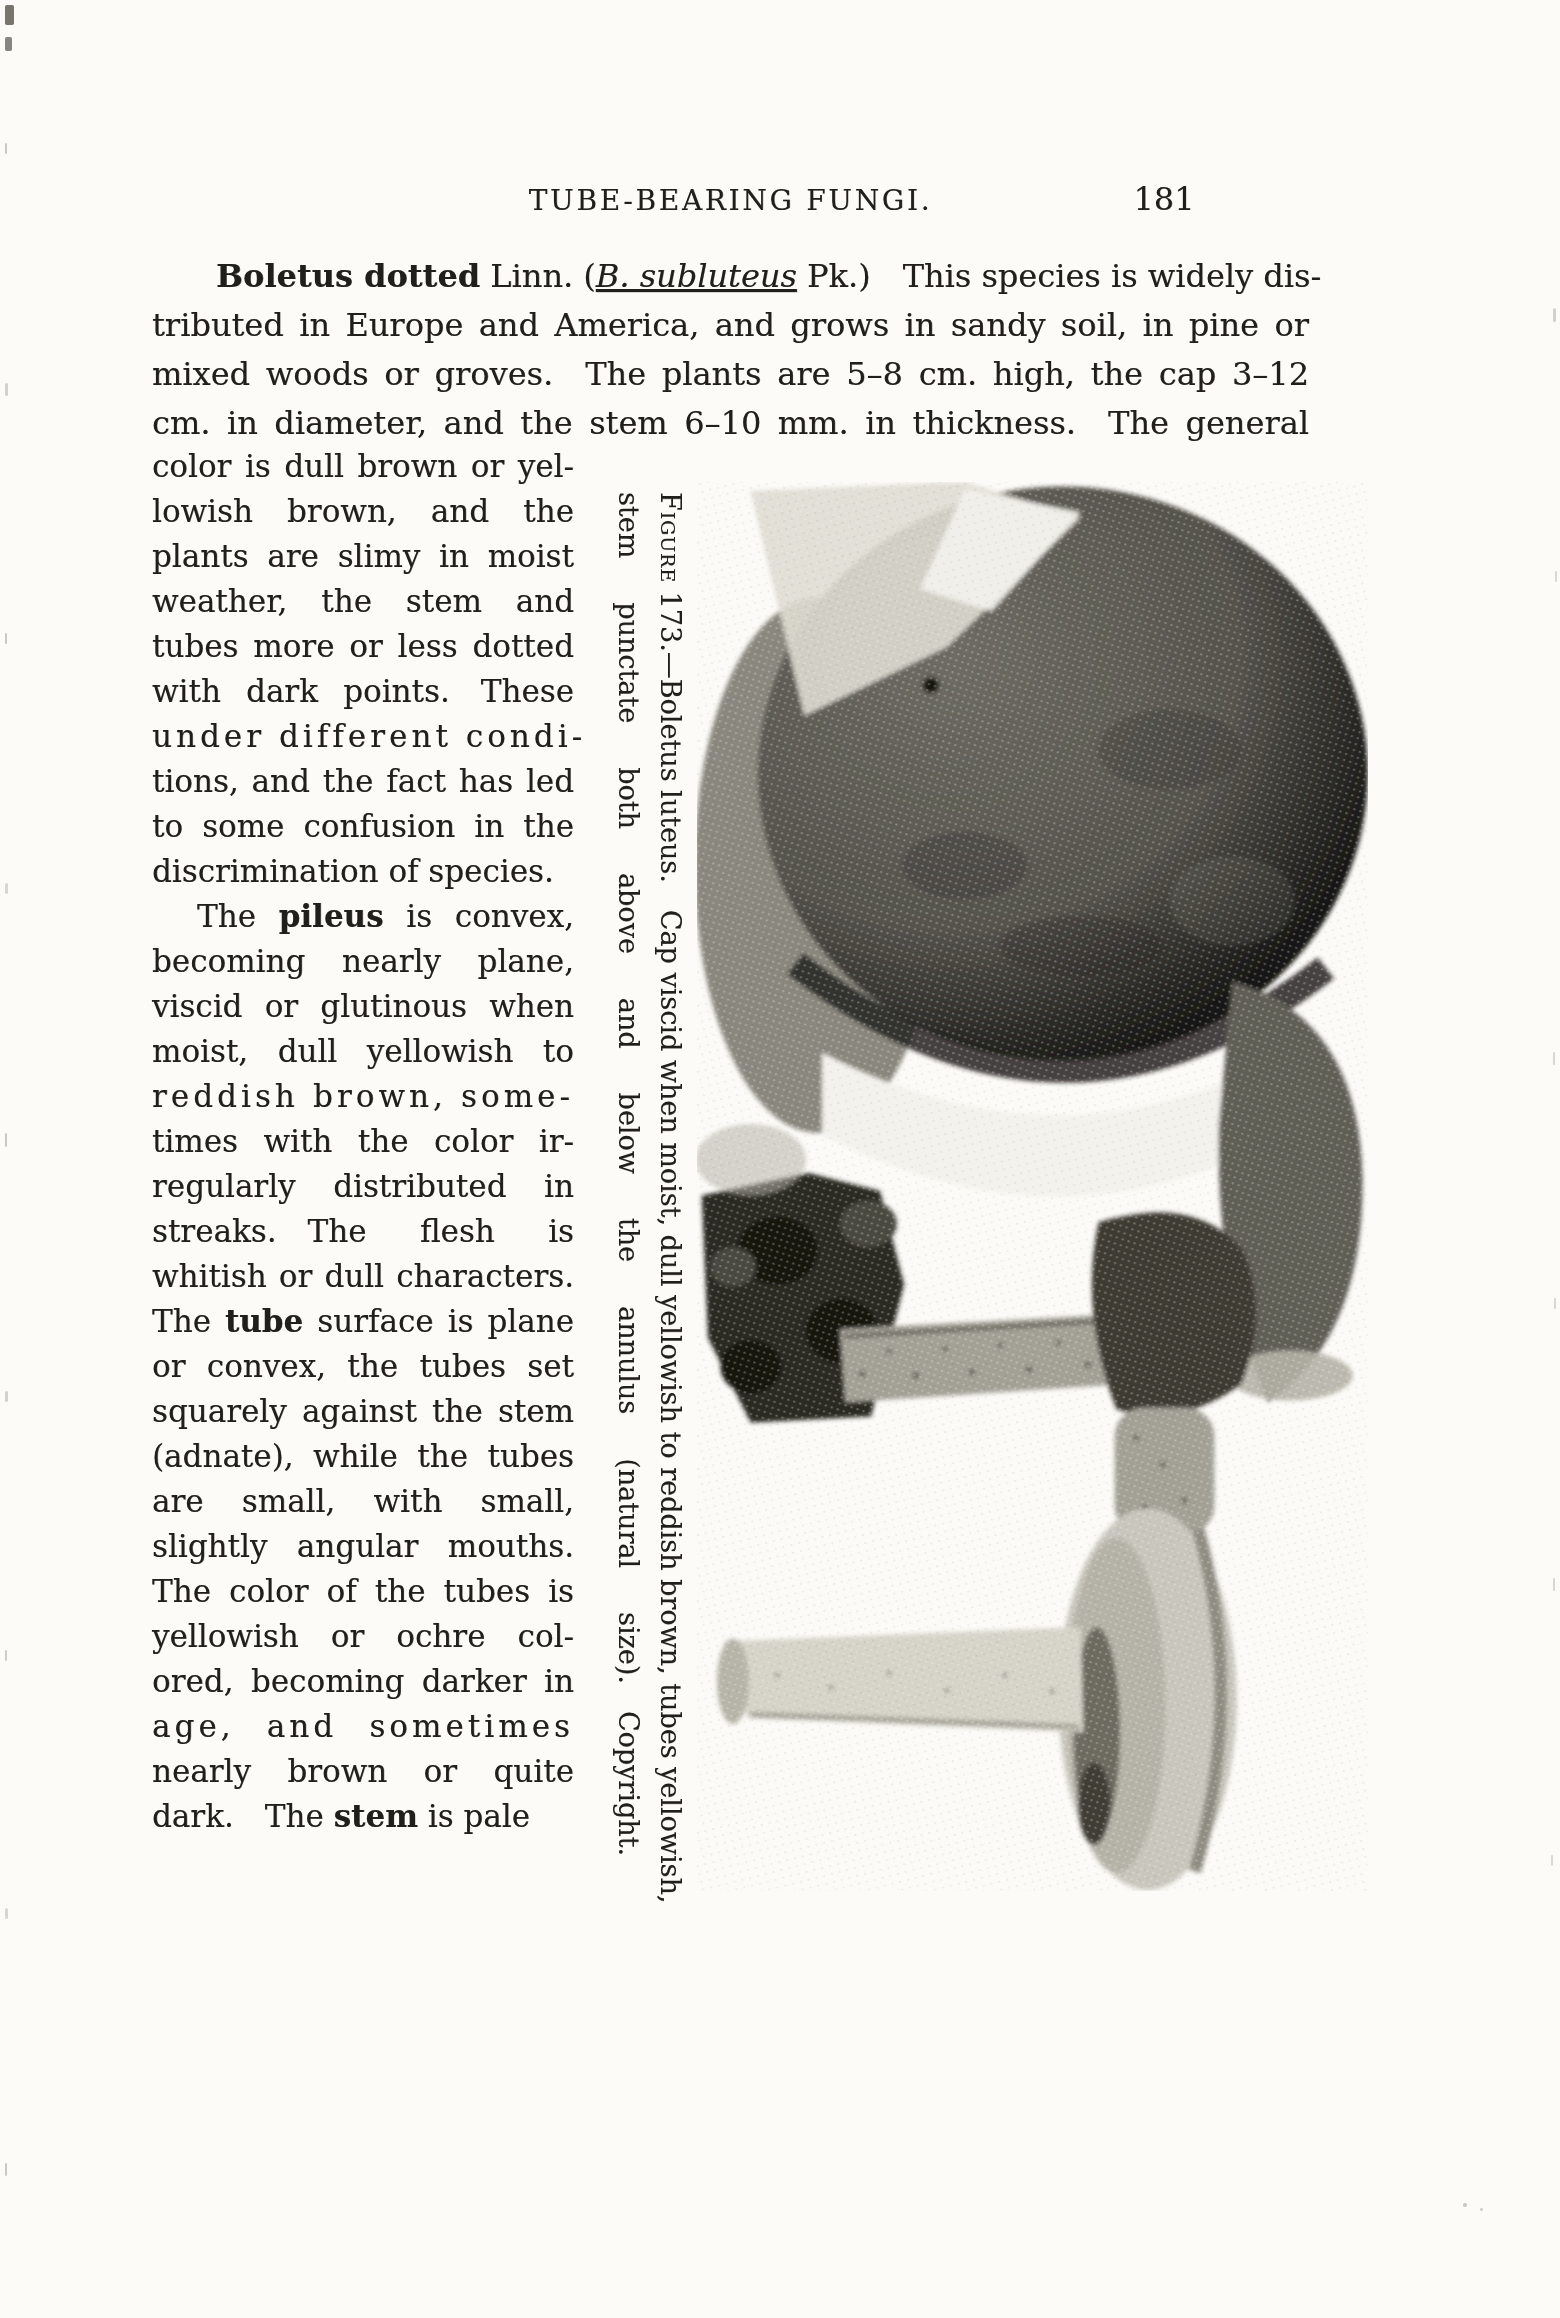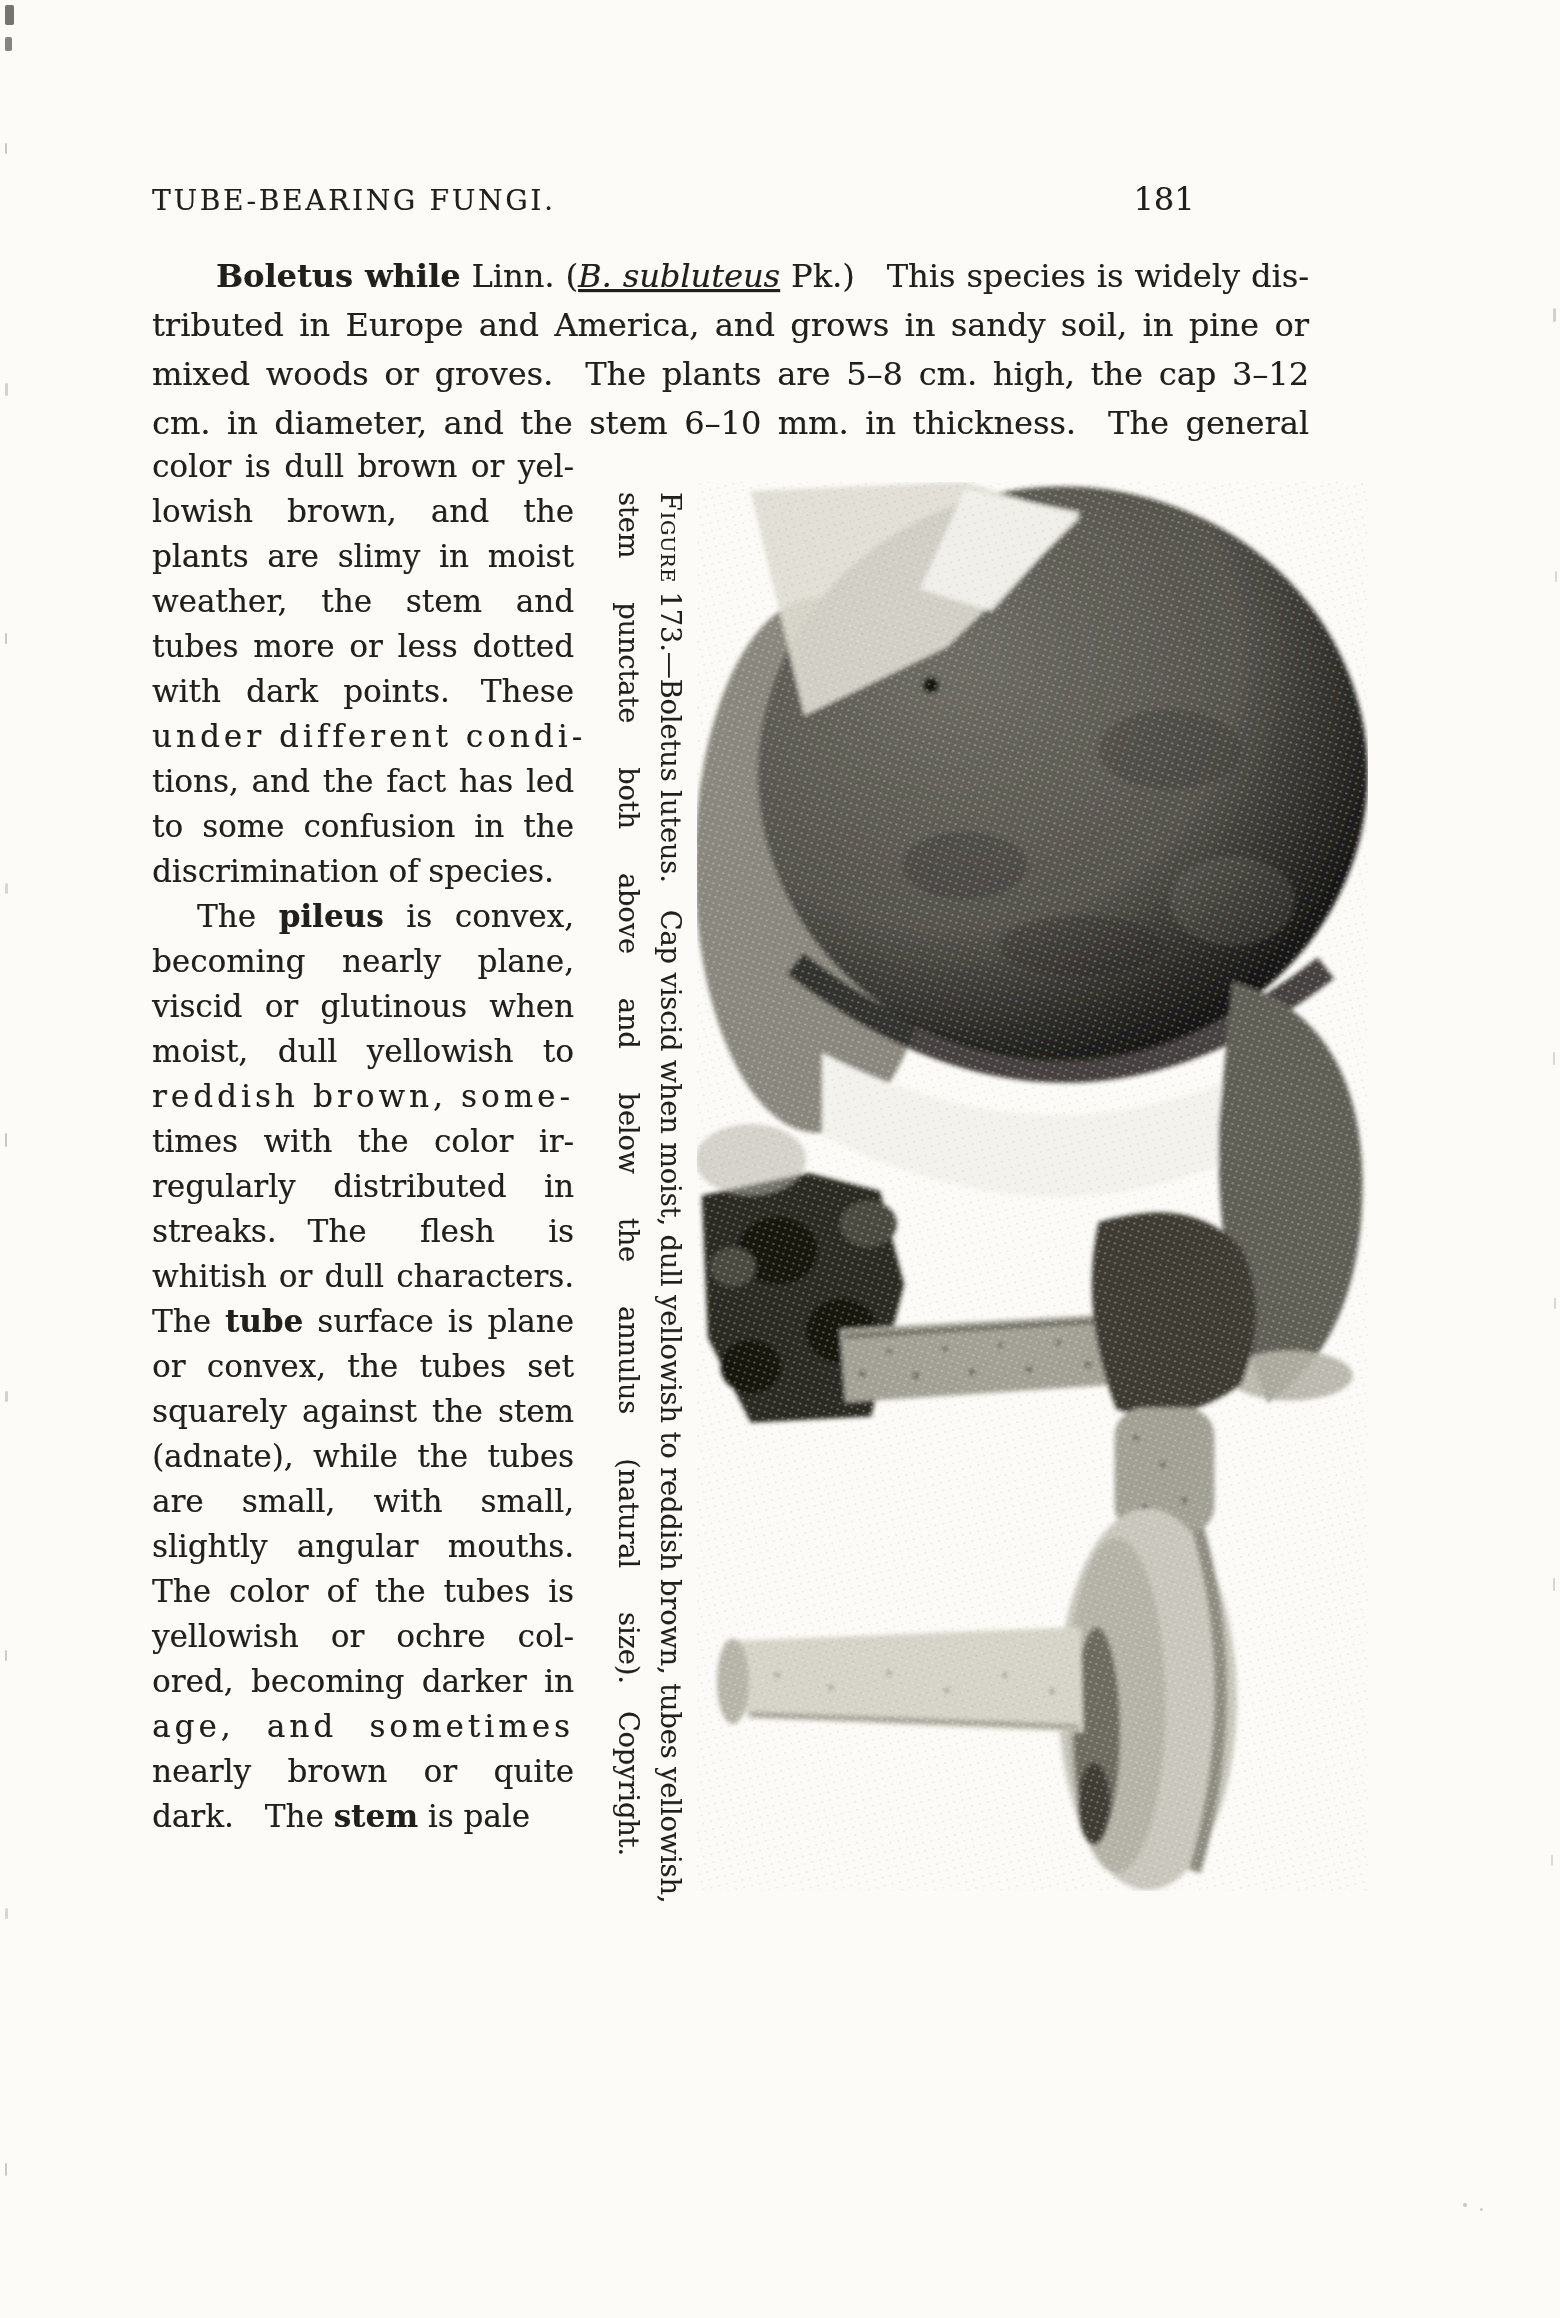--- a/index.html
+++ b/index.html
@@ -5,21 +5,21 @@
   html,body{margin:0;padding:0;background:#e8e6e0;}
   .page{
     position:relative;width:1561px;height:2319px;overflow:hidden;
     background:#fcfbf7;
     font-family:"DejaVu Serif","Liberation Serif",serif;
     color:#211f1b;
   }
   .txt{ text-shadow:0.4px 0.4px 0.6px rgba(35,32,28,0.45); }
 
   
-  .running-head{position:absolute;left:152px;top:184px;width:1157px;text-align:left;
+  .running-head{position:absolute;left:152px;top:184px;width:1157px;text-align:center;
     font-size:28px;letter-spacing:2.7px;}
   .page-number{position:absolute;left:1097px;top:180px;width:134px;text-align:center;font-size:32px;}
 
   
   .intro{position:absolute;left:152px;top:252px;width:1157px;font-size:32px;line-height:49px;}
   .colL{position:absolute;left:152px;top:444px;width:422px;font-size:31px;line-height:45px;}
 
   .line{white-space:nowrap;text-align:justify;text-align-last:justify;-moz-text-align-last:justify;}
   .line.nj{text-align-last:left;-moz-text-align-last:left;}
   .line.ls{letter-spacing:0.13em;}
@@ -46,21 +46,21 @@
 <body>
 
 <div class="page">
 
   <div class="running-head txt">
     <span>TUBE-BEARING FUNGI.</span>
   </div>
   <div class="page-number txt">181</div>
 
   <div class="intro txt">
-      <div class="line in"><b>Boletus while</b> Linn. (<i>B. subluteus</i> Pk.) This species is widely dis-</div>
+      <div class="line in"><b>Boletus dotted</b> Linn. (<i>B. subluteus</i> Pk.) This species is widely dis-</div>
       <div class="line">tributed in Europe and America, and grows in sandy soil, in pine or</div>
       <div class="line">mixed woods or groves. The plants are 5–8 cm. high, the cap 3–12</div>
       <div class="line">cm. in diameter, and the stem 6–10 mm. in thickness. The general</div>
     </div>
 
   <div class="colL txt">
       <div class="line">color is dull brown or yel-</div>
       <div class="line">lowish brown, and the</div>
       <div class="line">plants are slimy in moist</div>
       <div class="line">weather, the stem and</div>

